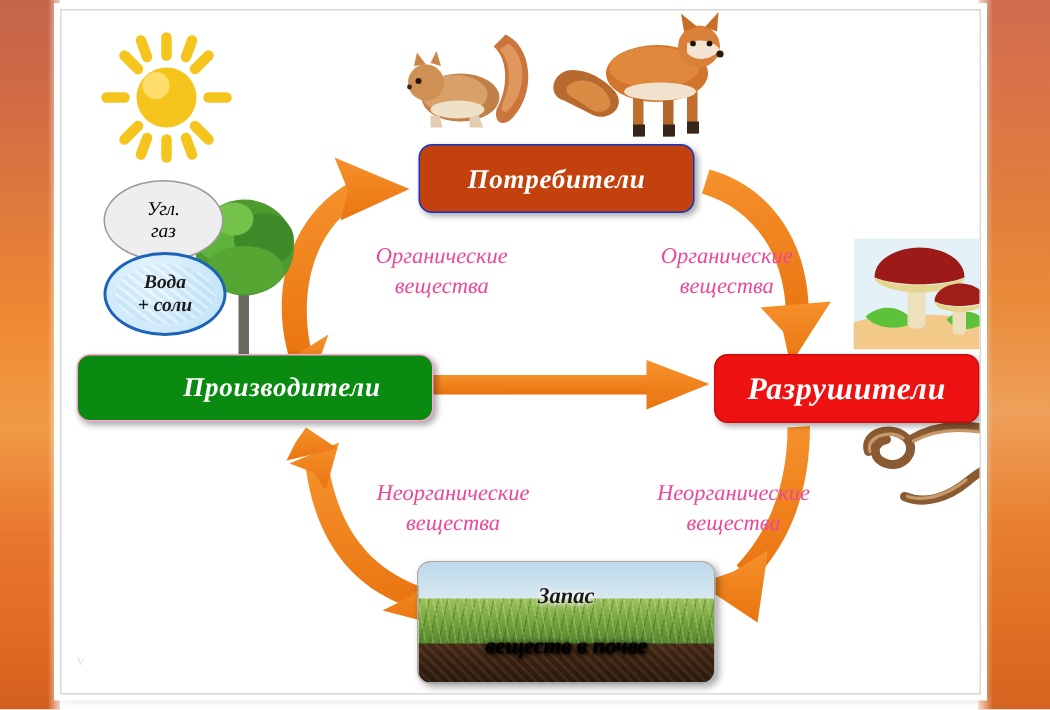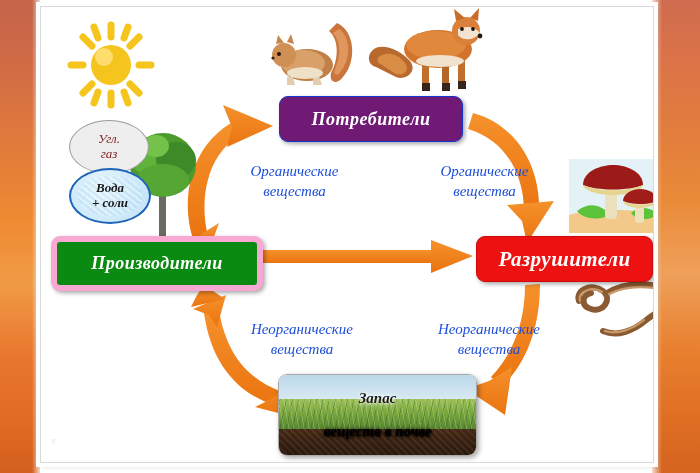--- a/index.html
+++ b/index.html
@@ -36,22 +36,22 @@
 
   
   .node{
     position:absolute;display:flex;align-items:center;justify-content:center;
     border-radius:9px;text-align:center;
     font-family:"Liberation Serif",serif;font-style:italic;font-weight:bold;
     color:#ffffff;letter-spacing:.5px;
     box-shadow:2px 2px 4px rgba(0,0,0,.35);
   }
   .node-producers{left:10px;top:229px;width:200px;height:43px;background:#0a8a10;font-size:18px;
-    border:6px solid #f9a8d4;}
-  .node-consumers{left:238px;top:89px;width:182px;height:44px;background:#701a75;font-size:18px;
+    border:1px solid #f9a8d4;padding-left:36px;}
+  .node-consumers{left:238px;top:89px;width:182px;height:44px;background:#c2410c;font-size:18px;
     border:1px solid #1136c8;}
   .node-decomposers{left:435px;top:229px;width:175px;height:44px;background:#ee1111;font-size:21px;
     border:1px solid #cc0b0b;}
 
   .node-soil{
     position:absolute;left:237px;top:367px;width:197px;height:80px;border-radius:9px;
     overflow:hidden;border:1px solid #a9a9a9;box-shadow:2px 2px 5px rgba(0,0,0,.35);
   }
   .soil-sky{position:absolute;left:0;right:0;top:0;height:40%;
     background:linear-gradient(180deg,#bcd9ea 0%,#cfe4ef 55%,#e3eef2 100%);}
@@ -68,32 +68,32 @@
   .soil-text{position:absolute;inset:0;display:flex;flex-direction:column;
     align-items:center;justify-content:center;gap:16px;
     font-family:"Liberation Serif",serif;font-style:italic;font-weight:bold;font-size:15px;
     color:#1b1b1b;text-shadow:0 0 3px #ffffff,0 0 6px #ffffff;line-height:1.15;}
   .soil-text .l3{color:#000000;text-shadow:1px 1px 2px #000,0 0 4px #000;}
 
   
   .oval{position:absolute;display:flex;flex-direction:column;align-items:center;
     justify-content:center;border-radius:50%;
     font-family:"Liberation Serif",serif;font-style:italic;font-size:13px;line-height:1.15;}
-  .oval-gas{left:28px;top:113px;width:78px;height:52px;background:#eeeeee;border:1px solid #9a9a9a;color:#7f1d1d;}
+  .oval-gas{left:28px;top:113px;width:78px;height:52px;background:#eeeeee;border:1px solid #9a9a9a;color:#000000;}
   .oval-water{left:28px;top:161px;width:78px;height:52px;
     background:radial-gradient(circle at 40% 35%,#eaf7fd 0%,#cfeafa 55%,#bfe2f7 100%);
     border:2px solid #1d63b8;color:#1a1a1a;font-weight:bold;}
   .oval-water:after{content:"";position:absolute;inset:6px;border-radius:50%;
     background:repeating-linear-gradient(38deg,rgba(255,255,255,.55) 0 2px,rgba(150,205,235,.35) 2px 5px);
     opacity:.55;}
   .oval span{position:relative;z-index:2;}
 
   
   .caption{position:absolute;text-align:center;
-    font-family:"Liberation Serif",serif;font-style:italic;font-size:15px;color:#1d4ed8;
+    font-family:"Liberation Serif",serif;font-style:italic;font-size:15px;color:#ec4899;
     line-height:1.3;white-space:nowrap;}
   .cap-org-left{left:181px;top:155px;width:145px;}
   .cap-org-right{left:371px;top:155px;width:145px;}
   .cap-inorg-left{left:181px;top:313px;width:160px;}
   .cap-inorg-right{left:368px;top:313px;width:160px;}
 
   
   .arrows{position:absolute;left:0;top:0;width:612px;height:455px;pointer-events:none;}
 
   

